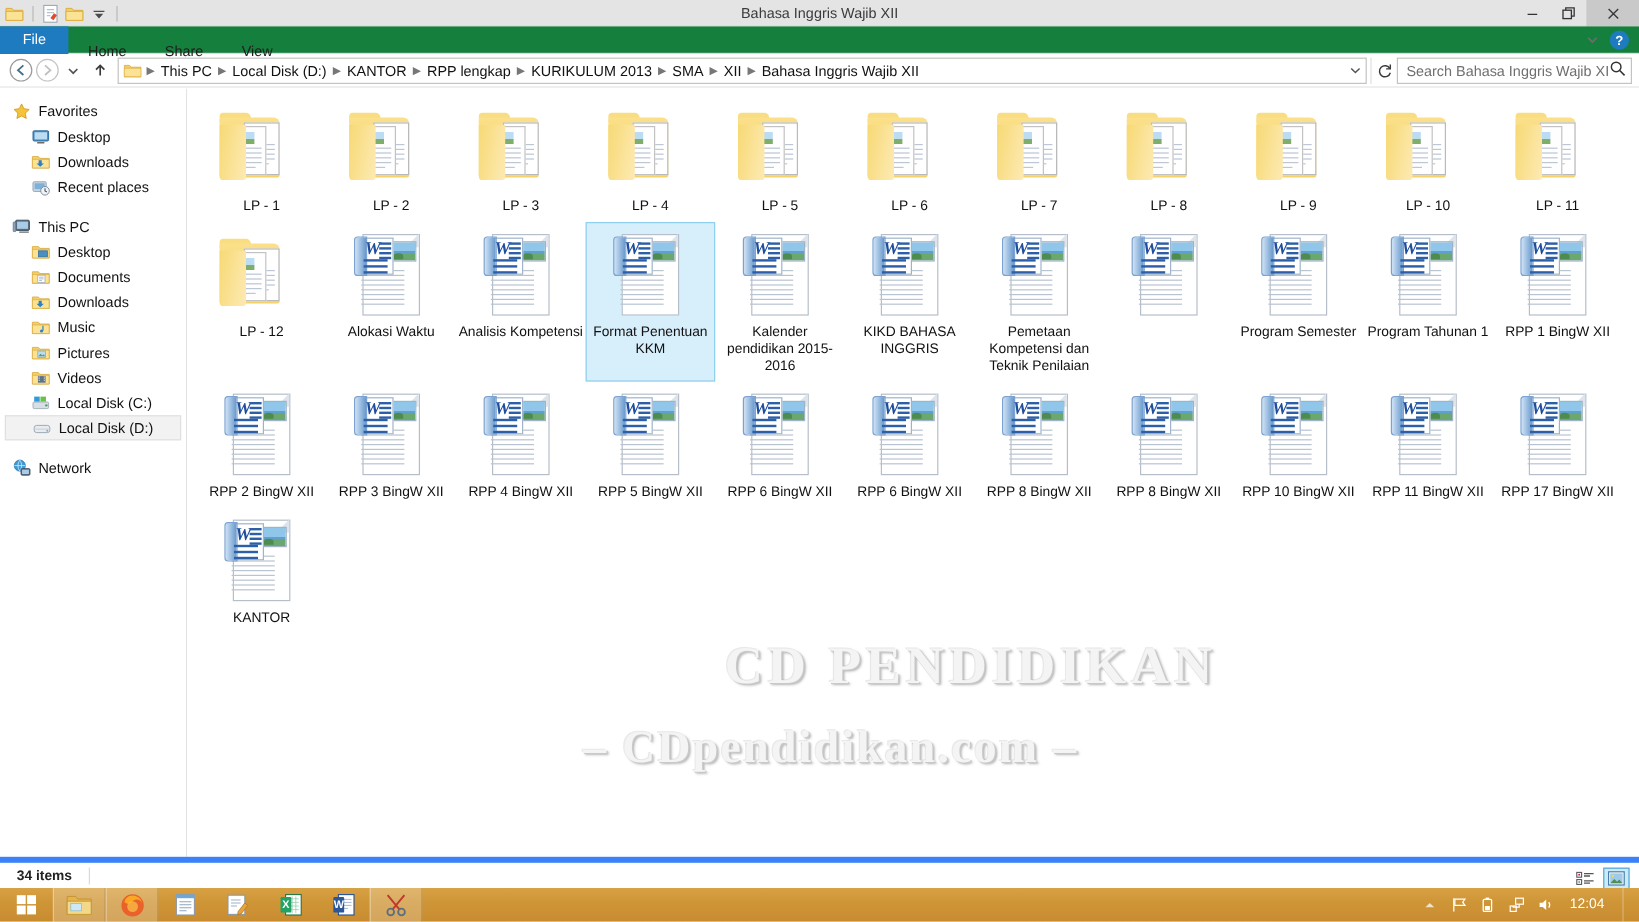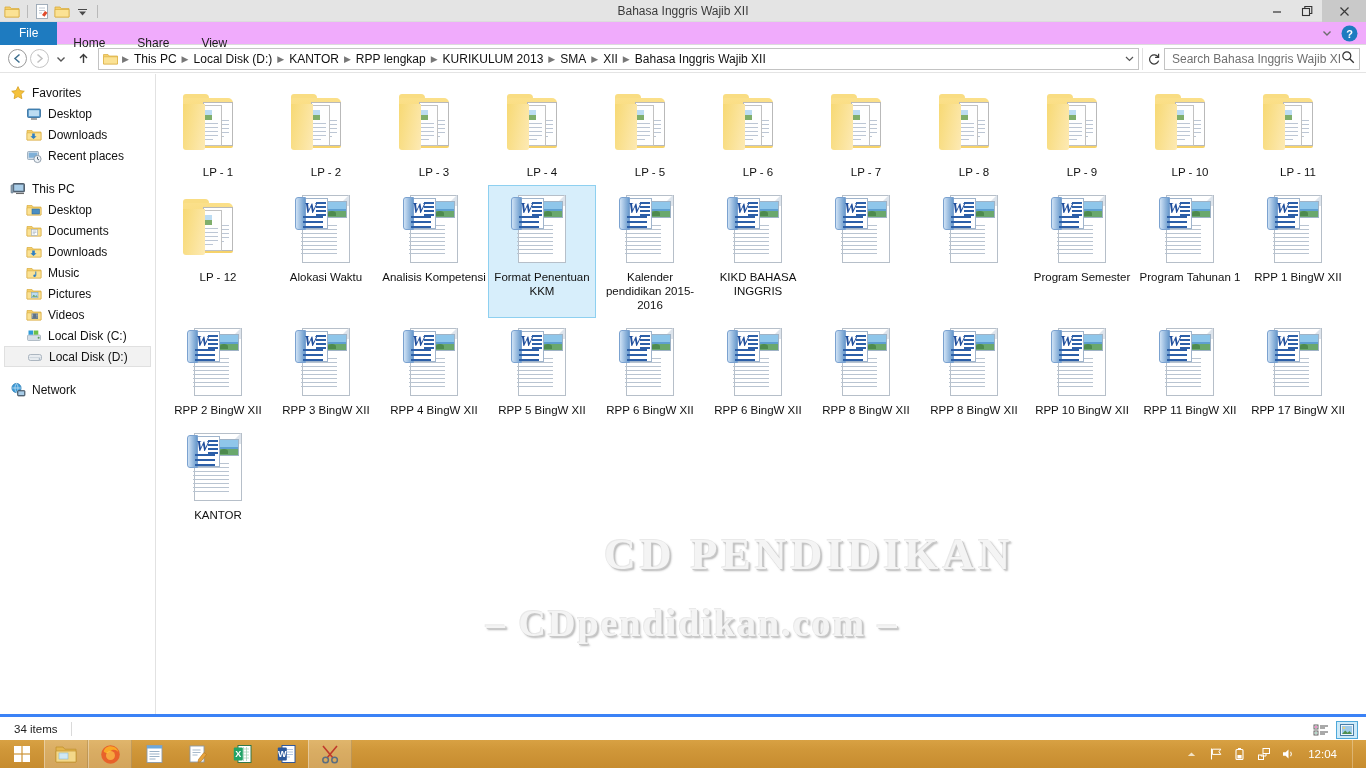--- a/index.html
+++ b/index.html
@@ -27,21 +27,21 @@
     position:absolute; left:0; right:0; top:0; height:22px; line-height:22px;
     text-align:center; font-size:12px; color:#3b3b3b;
   }
   #wincontrols { position:absolute; right:0; top:0; height:22px; display:flex; }
   .wc { width:30px; height:22px; display:flex; align-items:center; justify-content:center;
         font-size:12px; color:#333; background:transparent; }
   .wc.close { width:44px; background:#c9c9c9; }
   .wc svg { display:block; }
 
   
-  #ribbon { height:23px; background:#f0abfc; border-bottom:1px solid #dcdcdc; position:relative; display:flex; align-items:stretch; }
+  #ribbon { height:23px; background:#15803d; border-bottom:1px solid #dcdcdc; position:relative; display:flex; align-items:stretch; }
   .rtab { padding:10px 16px; height:23px; line-height:23px; font-size:12px; color:#1c1c1c; }
   .rtab.file { background:#1e7bc0; color:#fff; padding:0 19px; }
   #help-btn { position:absolute; right:8px; top:3px; width:17px; height:17px; }
   #ribbon-chev { position:absolute; right:32px; top:4px; width:14px; height:14px; }
 
   
   #addrrow { height:28px; background:#fff; display:flex; align-items:center; padding:0 6px; gap:0; border-bottom:1px solid #e4e4e4;}
   .navbtn { width:22px; height:22px; display:flex; align-items:center; justify-content:center; }
   .navcircle { width:19px; height:19px; border-radius:50%; border:1px solid #9a9a9a; display:flex; align-items:center; justify-content:center; color:#4a4a4a; }
   .navcircle.dim { border-color:#c4c4c4; color:#c0c0c0; }
@@ -111,21 +111,21 @@
   #wm1, #wm2 {
     position:absolute; color:#f4f4f4;
     font-family:"Liberation Serif", serif; font-weight:bold;
     letter-spacing:4px; white-space:nowrap; pointer-events:none;
     text-shadow: 1px 1px 0 #c9c9c9, 2px 2px 2px rgba(120,120,120,.55), -1px -1px 0 #e9e9e9;
   }
   #wm1 { left:448px; top:455px; font-size:44px; }
   #wm2 { left:330px; top:527px; font-size:38px; letter-spacing:2px; }
 
   
-  #statusbar { position:absolute; left:0; right:0; bottom:0; height:26px; border-top:3px solid #3b82f6; background:#fff; display:flex; align-items:center; }
+  #statusbar { position:absolute; left:0; right:0; bottom:0; height:26px; border-top:5px solid #3b82f6; background:#fff; display:flex; align-items:center;font-weight:bold; }
   #status-text { font-size:11.5px; color:#222; padding-left:14px; }
   #status-sep { width:1px; height:14px; background:#dadada; margin-left:14px; }
   #viewbtns { position:absolute; right:8px; top:4px; display:flex; gap:4px; }
   .vbtn { width:22px; height:18px; display:flex; align-items:center; justify-content:center; }
   .vbtn.active { background:#cdeaf9; border:1px solid #4ea8da; }
 
   
   #taskbar {
     position:absolute; left:0; bottom:0; width:1366px; height:28px;
     background:linear-gradient(180deg,#d8a143 0%, #cf9638 40%, #c78c2f 100%);
@@ -965,20 +965,21 @@
                     <i></i>
                   </div>
         <div class="ul">
                     <i></i>
                     <i></i>
                     <i></i>
                   </div>
       </div>
     </div>
             </div>
+            <div class="cell-label">Pemetaan Kompetensi dan Teknik Penilaian</div>
           </div>
           <div class="cell">
             <div class="ico-wrap">
               <div class="docicon">
       <div class="doc-page"></div>
       <div class="doc-fold" style="left:43px;top:4px"></div>
       <div class="doc-pic"></div>
       <div class="doc-lines">
                   <i></i>
                   <i></i>

